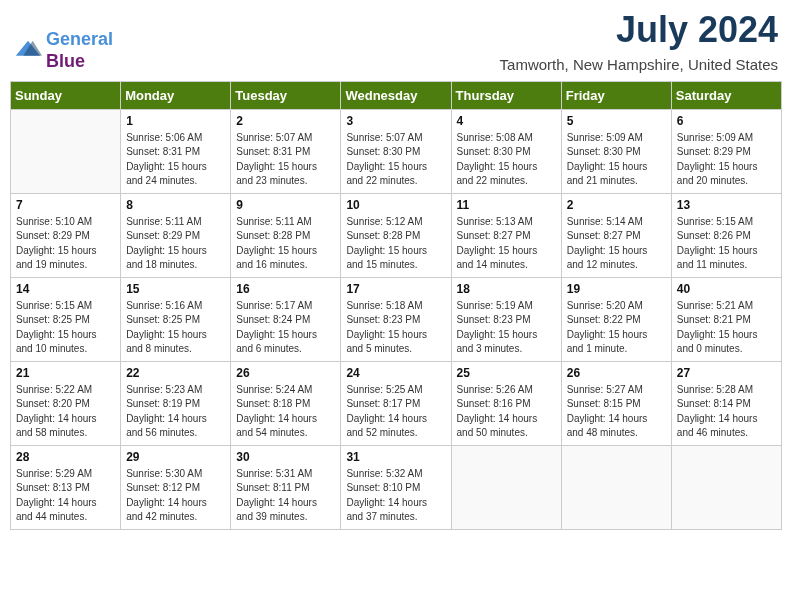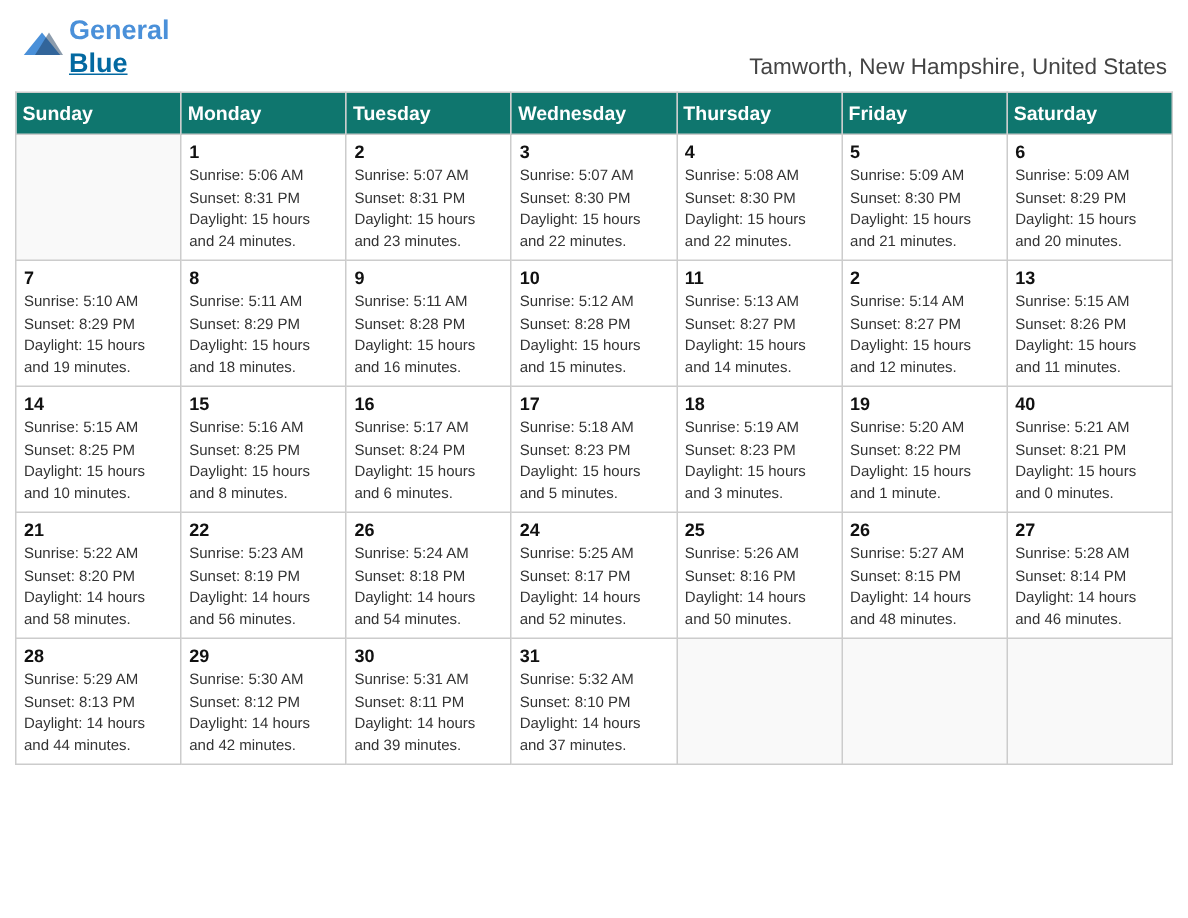--- a/index.html
+++ b/index.html
@@ -48,21 +48,21 @@
       font-size: 15px;
       color: #444;
       margin-top: 6px;
     }
     .calendar {
       width: 100%;
       border-collapse: collapse;
       border: 1px solid #ccc;
     }
     .calendar th {
-      background: #0f766e;
+      background: #4d7c0f;
       color: #fff;
       font-size: 13px;
       font-weight: bold;
       padding: 6px 4px;
       text-align: left;
       border: 1px solid #ccc;
     }
     .calendar td {
       vertical-align: top;
       padding: 4px 5px;
@@ -93,25 +93,26 @@
 
 <div class="header">
   <div class="logo">
     <svg class="logo-icon" viewBox="0 0 30 30" xmlns="http://www.w3.org/2000/svg">
       <polygon points="15,4 28,20 2,20" fill="#4a90d9"></polygon>
       <polygon points="20,4 30,20 10,20" fill="#1a3a5c" opacity="0.5"></polygon>
     </svg>
     <div>
       <div class="logo-text">
         <span>General</span><br>
-        <span style="color:#0369a1;text-decoration:underline;">Blue</span>
+        <span style="color:#701a75;">Blue</span>
       </div>
     </div>
   </div>
   <div class="title-block">
+    <div class="month-year">July 2024</div>
     <div class="location">Tamworth, New Hampshire, United States</div>
   </div>
 </div>
 
 <table class="calendar">
   <thead>
     <tr>
     <th>Sunday</th>
         <th>Monday</th>
         <th>Tuesday</th>

